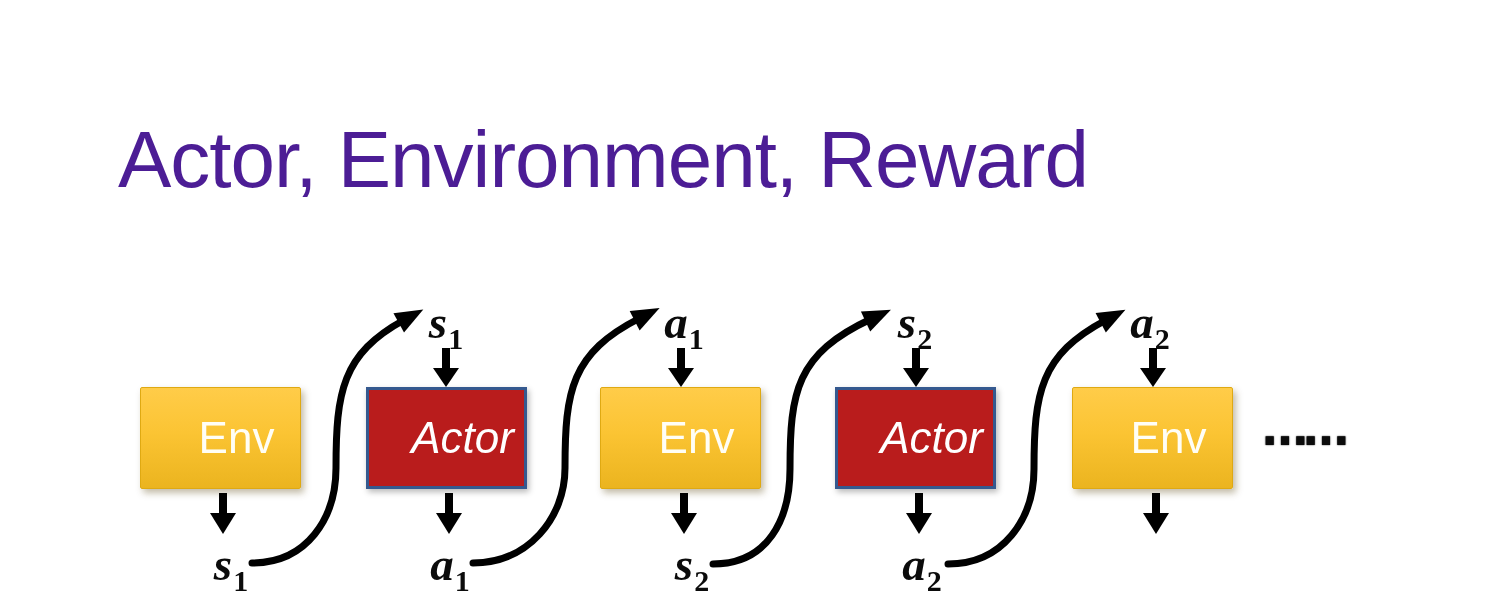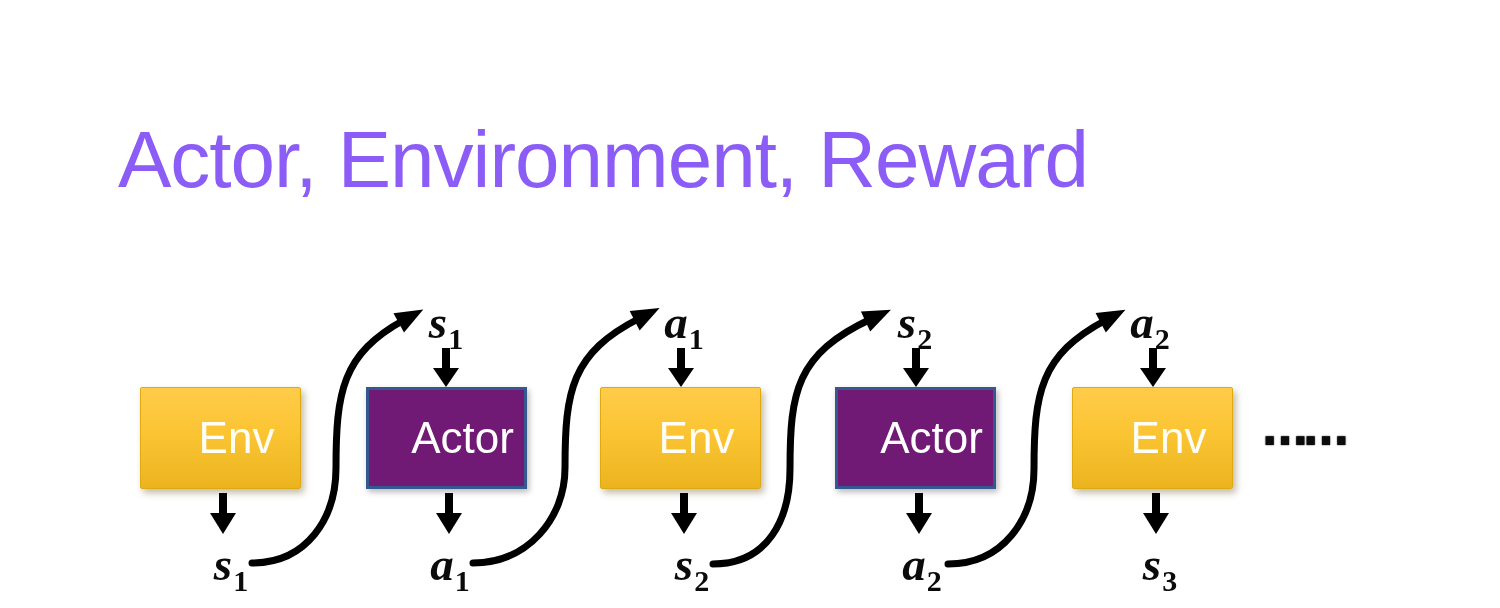--- a/index.html
+++ b/index.html
@@ -11,21 +11,21 @@
     overflow: hidden;
     font-family: "Liberation Sans", sans-serif;
   }
   .title {
     position: absolute;
     left: 118px;
     top: 120px;
     font-size: 80px;
     line-height: 1;
     letter-spacing: -1px;
-    color: #8b5cf6;
+    color: #4c1d95;
     white-space: nowrap;
   }
   .box {
     position: absolute;
     top: 387px;
     width: 161px;
     height: 102px;
     display: flex;
     align-items: center;
     justify-content: center;
@@ -36,23 +36,24 @@
     padding-left: 32px;
   }
   .box.env {
     background: linear-gradient(180deg, #FFCC49 0%, #FBC433 45%, #EBB41F 100%);
     border: 1px solid #DFA912;
     border-radius: 2px;
     box-shadow: 3px 4px 7px rgba(80, 60, 0, 0.35);
     color: #FFFEF6;
   }
   .box.actor {
-    background: #701a75;
+    background: #b91c1c;
     border: 3px solid #35598F;
     box-shadow: 2px 3px 6px rgba(0, 0, 0, 0.28);
+    font-style: italic;
   }
   .b1 { left: 140px; }
   .b2 { left: 366px; }
   .b3 { left: 600px; }
   .b4 { left: 835px; }
   .b5 { left: 1072px; }
 
   .mlabel {
     position: absolute;
     width: 110px;
@@ -144,23 +145,20 @@
   </div>
   <div class="mlabel botlbl p2">
     <span>a</span><span class="msub">1</span>
   </div>
   <div class="mlabel botlbl p3">
     <span>s</span><span class="msub">2</span>
   </div>
   <div class="mlabel botlbl p4">
     <span>a</span><span class="msub">2</span>
   </div>
-  <div class="mlabel botlbl p5">
-    <span>s</span><span class="msub">3</span>
-  </div>
 
   <svg class="arrows" viewBox="0 0 1500 608" xmlns="http://www.w3.org/2000/svg">
     <defs>
       <marker id="curveHead" markerUnits="userSpaceOnUse" markerWidth="34" markerHeight="34" refX="8" refY="17" orient="auto">
         <path d="M2,6 L30,17 L2,28 Z" fill="#000"></path>
       </marker>
     </defs>
 
     <g stroke="#000" fill="#000">
       <line x1="446" y1="348" x2="446" y2="370" stroke-width="8"></line>

